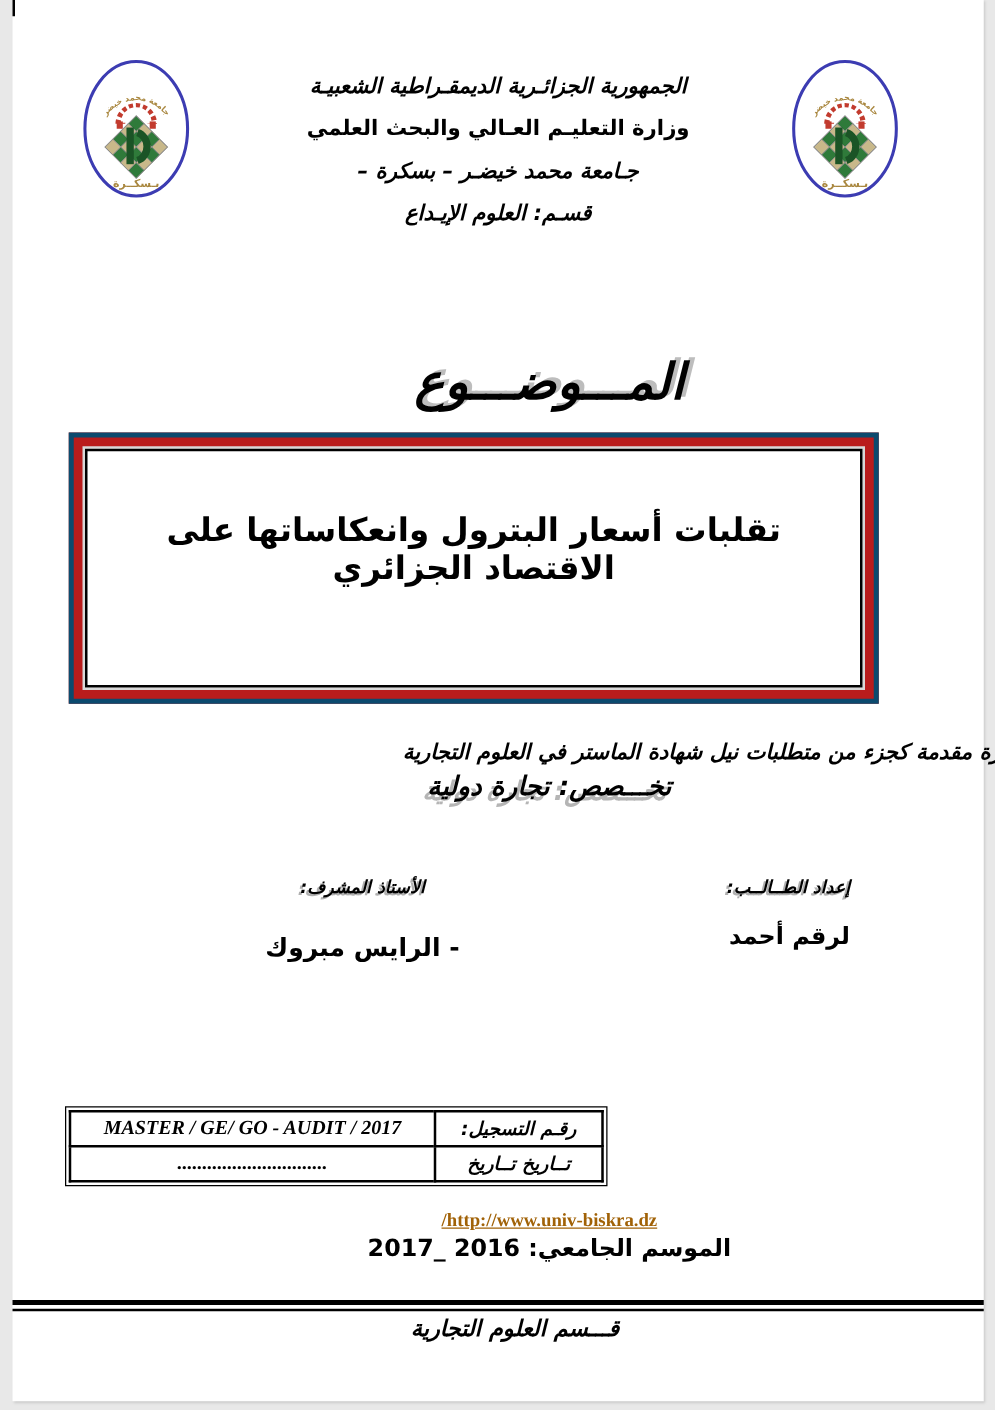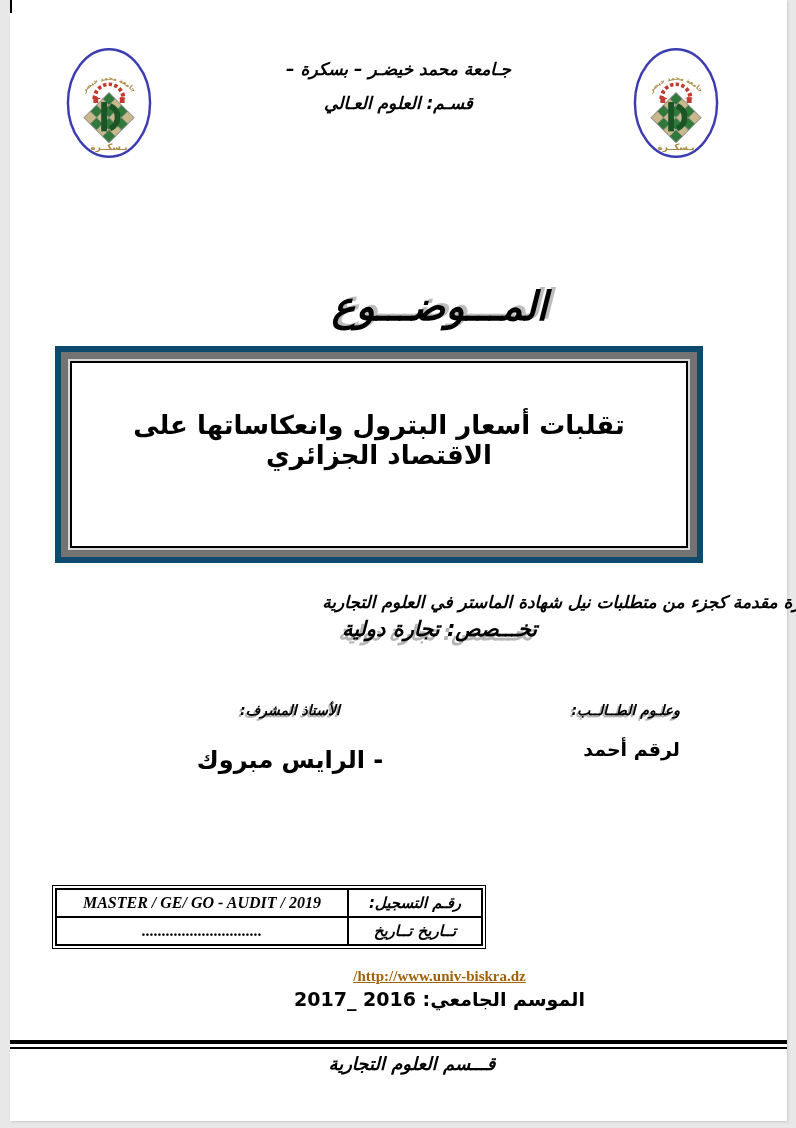--- a/index.html
+++ b/index.html
@@ -29,40 +29,40 @@
   .logo{width:88px;height:114px;}
   .logo-left{left:55px;top:46px;}
   .logo-right{left:622px;top:46px;}
 
   
   .subject{top:283px;font-size:40px;font-weight:bold;font-style:italic;color:#000;
     text-shadow:4px -2px 0 #bdbdbd;}
 
   
   .tb-outer{left:45px;top:346px;width:648px;height:217px;
-    border:6px solid #0c4a6e;background:#737373;padding:9px;box-sizing:border-box;}
+    border:4px solid #0c4a6e;background:#b91c1c;padding:9px;box-sizing:border-box;}
   .tb-mid{width:100%;height:100%;box-sizing:border-box;border:2px solid #000;
     background:#fff;box-shadow:0 0 0 2px #d8d8d8;
     display:flex;align-items:center;justify-content:center;}
   .main-title{font-size:26px;font-weight:bold;color:#000;direction:rtl;
     padding:0 20px 30px 20px;text-align:center;}
 
   
   .thesis-note{top:592px;font-size:17px;font-weight:bold;font-style:italic;text-align:right;}
   .specialty{top:617px;font-size:21px;font-weight:bold;font-style:italic;
     text-shadow:-4px 4px 0 #b5b5b5;}
 
   
   .shadow-label{font-size:14px;font-weight:bold;font-style:italic;
     text-shadow:-2px 2px 0 #b0b0b0;}
   .student-block{left:520px;top:702px;width:150px;text-align:right;direction:rtl;}
   .student-name{margin-top:20px;font-size:19px;font-weight:bold;font-style:normal;
     text-shadow:none;padding-left:15px;}
   .supervisor-block{left:160px;top:702px;width:240px;text-align:center;direction:rtl;}
-  .supervisor-name{margin-top:28px;font-size:24px;font-weight:bold;font-style:normal;
+  .supervisor-name{margin-top:28px;font-size:20px;font-weight:bold;font-style:normal;
     text-shadow:none;}
 
   
   .reg-wrap{left:42px;top:885px;border:1px solid #000;padding:2px;background:#fff;}
   table.reg{border-collapse:collapse;direction:rtl;}
   table.reg td{border:2px solid #000;height:26px;padding:0 6px;vertical-align:middle;}
   td.reg-label{width:120px;font-size:15px;font-weight:bold;font-style:italic;
     text-align:center;direction:rtl;}
   td.reg-value{width:278px;text-align:center;direction:ltr;
     font-family:"Liberation Serif",serif;font-size:16px;font-weight:bold;font-style:italic;}
@@ -81,22 +81,24 @@
     padding-right:55px;box-sizing:border-box;}
 </style>
 </head>
 <body>
 
 <div class="page">
 
   <div class="abs page-tick"></div>
 
   <div class="abs header ar">
+    <div class="hline it">الجمهورية الجزائـرية الديمقـراطية الشعبيـة</div>
+    <div class="hline">وزارة التعليـم العـالي والبحث العلمي</div>
     <div class="hline it">جـامعة محمد خيضـر – بسكرة –</div>
-    <div class="hline it">قسـم: العلوم العـالي</div>
+    <div class="hline it">قسـم: العلوم الإيـداع</div>
   </div>
 
   <div class="abs logo logo-left" id="logo-left"><svg viewBox="0 0 90 116" width="88" height="114" xmlns="http://www.w3.org/2000/svg">
         <ellipse cx="45" cy="58" rx="42" ry="55" fill="#ffffff" stroke="#3c3cb2" stroke-width="2.5"></ellipse>
         <path id="arcL" d="M 12 64 A 35 44 0 0 1 78 64" fill="none"></path>
         <text font-size="6.5" font-weight="bold" fill="#a9873f"><textPath href="#arcL" startOffset="50%" text-anchor="middle">جامعة محمد خيضر</textPath></text>
         <path d="M 32 54 A 13 13 0 1 1 58 54" stroke="#c23b2e" stroke-width="8" fill="none" stroke-dasharray="3 2"></path>
         <path d="M 35 53 A 10 10 0 1 1 55 53" stroke="#ffffff" stroke-width="5" fill="none"></path>
         <rect x="29" y="52" width="5" height="6" fill="#c23b2e"></rect>
         <rect x="56" y="52" width="5" height="6" fill="#c23b2e"></rect>
@@ -160,35 +162,35 @@
   <div class="abs tb-outer">
     <div class="tb-mid">
       <div class="main-title">تقلبات أسعار البترول وانعكاساتها على الاقتصاد الجزائري</div>
     </div>
   </div>
 
   <div class="abs ctr thesis-note ar">مذكرة مقدمة كجزء من متطلبات نيل شهادة الماستر في العلوم التجارية</div>
   <div class="abs ctr specialty ar">تخـــصص: تجارة دولية</div>
 
   <div class="abs student-block">
-    <div class="shadow-label">وعلـوم الطــالــب:</div>
+    <div class="shadow-label">إعداد الطــالــب:</div>
     <div class="student-name">لرقم أحمد</div>
   </div>
 
   <div class="abs supervisor-block">
     <div class="shadow-label">الأستاذ المشرف:</div>
     <div class="supervisor-name">- الرايس مبروك</div>
   </div>
 
   <div class="abs reg-wrap">
     <table class="reg">
       <tbody>
           <tr>
         <td class="reg-label ar">رقـم التسجيل:</td>
-        <td class="reg-value">MASTER / GE/ GO - AUDIT / 2019</td>
+        <td class="reg-value">MASTER / GE/ GO - AUDIT / 2017</td>
       </tr>
       <tr>
         <td class="reg-label ar">تــاريخ تــاريخ</td>
         <td class="reg-value">..............................</td>
       </tr>
     </tbody>
       </table>
   </div>
 
   <div class="abs ctr website">

